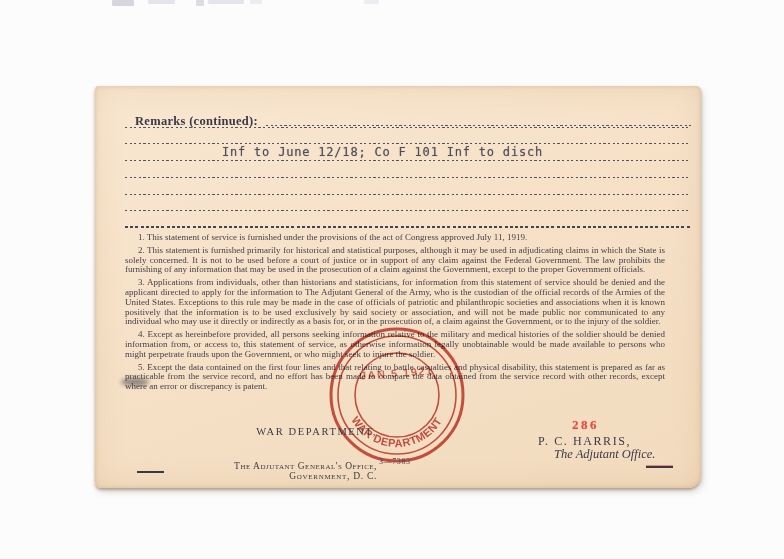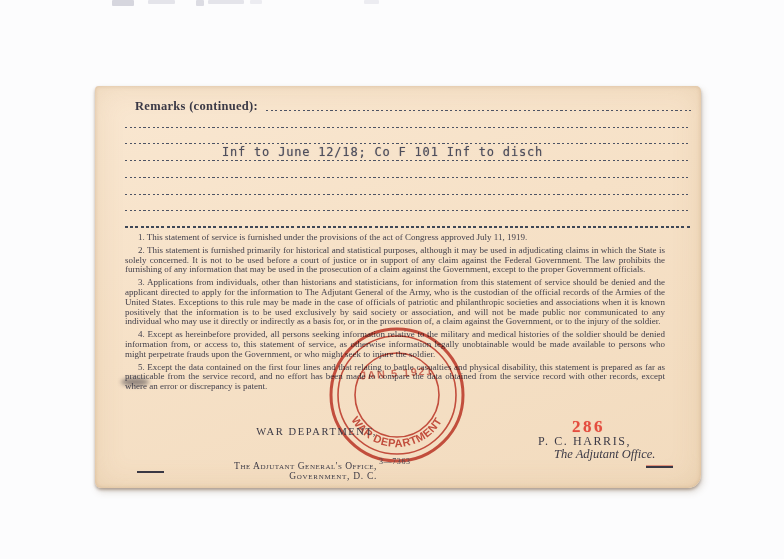--- a/index.html
+++ b/index.html
@@ -21,21 +21,21 @@
     position:absolute;left:95px;top:86px;width:606px;height:402px;
     background:linear-gradient(160deg,#f9e7d1 0%,#f6e1c7 45%,#f2dbbe 100%);
     border-radius:4px 5px 13px 6px;
     box-shadow:
       inset 0 0 30px rgba(170,120,60,.15),
       inset 0 0 4px rgba(150,100,55,.25),
       0 2px 3px rgba(110,85,60,.45),
       2px 4px 7px rgba(120,95,70,.22);
   }
 
-  .remarks-row{position:absolute;left:30px;right:10px;top:13px;display:flex;align-items:flex-end;}
+  .remarks-row{position:absolute;left:30px;right:10px;top:28px;display:flex;align-items:flex-end;}
   .remarks-label{font-weight:bold;font-size:12.5px;color:#3b3946;letter-spacing:.3px;padding-left:10px;white-space:nowrap;}
   .dotfill{flex:1;margin-left:8px;height:1.4px;margin-bottom:3px;
     background:repeating-linear-gradient(90deg,#4d5364 0 2.2px,rgba(0,0,0,0) 2.2px 4.6px);}
 
   .rule{position:absolute;left:30px;right:10px;height:1.4px;
     background:repeating-linear-gradient(90deg,#4d5364 0 2.2px,rgba(0,0,0,0) 2.2px 4.6px);}
   .rule.r1{top:41px;}
   .rule.r2{top:57px;}
   .rule.r3{top:74px;}
   .rule.r4{top:91px;}
@@ -61,21 +61,21 @@
 
   .dept{position:absolute;left:30px;top:340px;width:252px;text-align:right;color:#3c3a46;}
   .dept .l1{font-size:10.5px;letter-spacing:1.6px;}
   .dept .l2{font-size:9.5px;font-variant:small-caps;letter-spacing:.5px;margin-top:24px;}
   .dept .l3{font-size:9.5px;font-variant:small-caps;letter-spacing:.7px;}
 
   .formno{position:absolute;left:284px;top:371px;font-size:8px;color:#4a4854;letter-spacing:.6px;text-align:center;}
 
   .sig-name{position:absolute;left:443px;top:348px;font-size:12px;letter-spacing:1.6px;color:#3c3a46;white-space:nowrap;}
   .sig-title{position:absolute;left:459px;top:361px;font-size:12.5px;font-style:italic;color:#3c3a46;white-space:nowrap;}
-  .rednum{position:absolute;left:477px;top:331px;font-size:17px;font-weight:bold;
+  .rednum{position:absolute;left:477px;top:331px;font-size:13px;font-weight:bold;
     color:#e23a2e;letter-spacing:2.5px;opacity:.88;text-shadow:0 0 1px rgba(226,58,46,.5);}
 
   .dash{position:absolute;height:1.6px;width:27px;background:#3a3844;}
   .dash.left{left:42px;top:385px;}
   .dash.right{left:551px;top:380px;box-shadow:0 -1px 0 rgba(205,70,55,.5);}
 
   .stamp{position:absolute;left:227px;top:234px;opacity:.85;mix-blend-mode:multiply;filter:blur(.25px);}
 </style>
 </head>
 <body>

